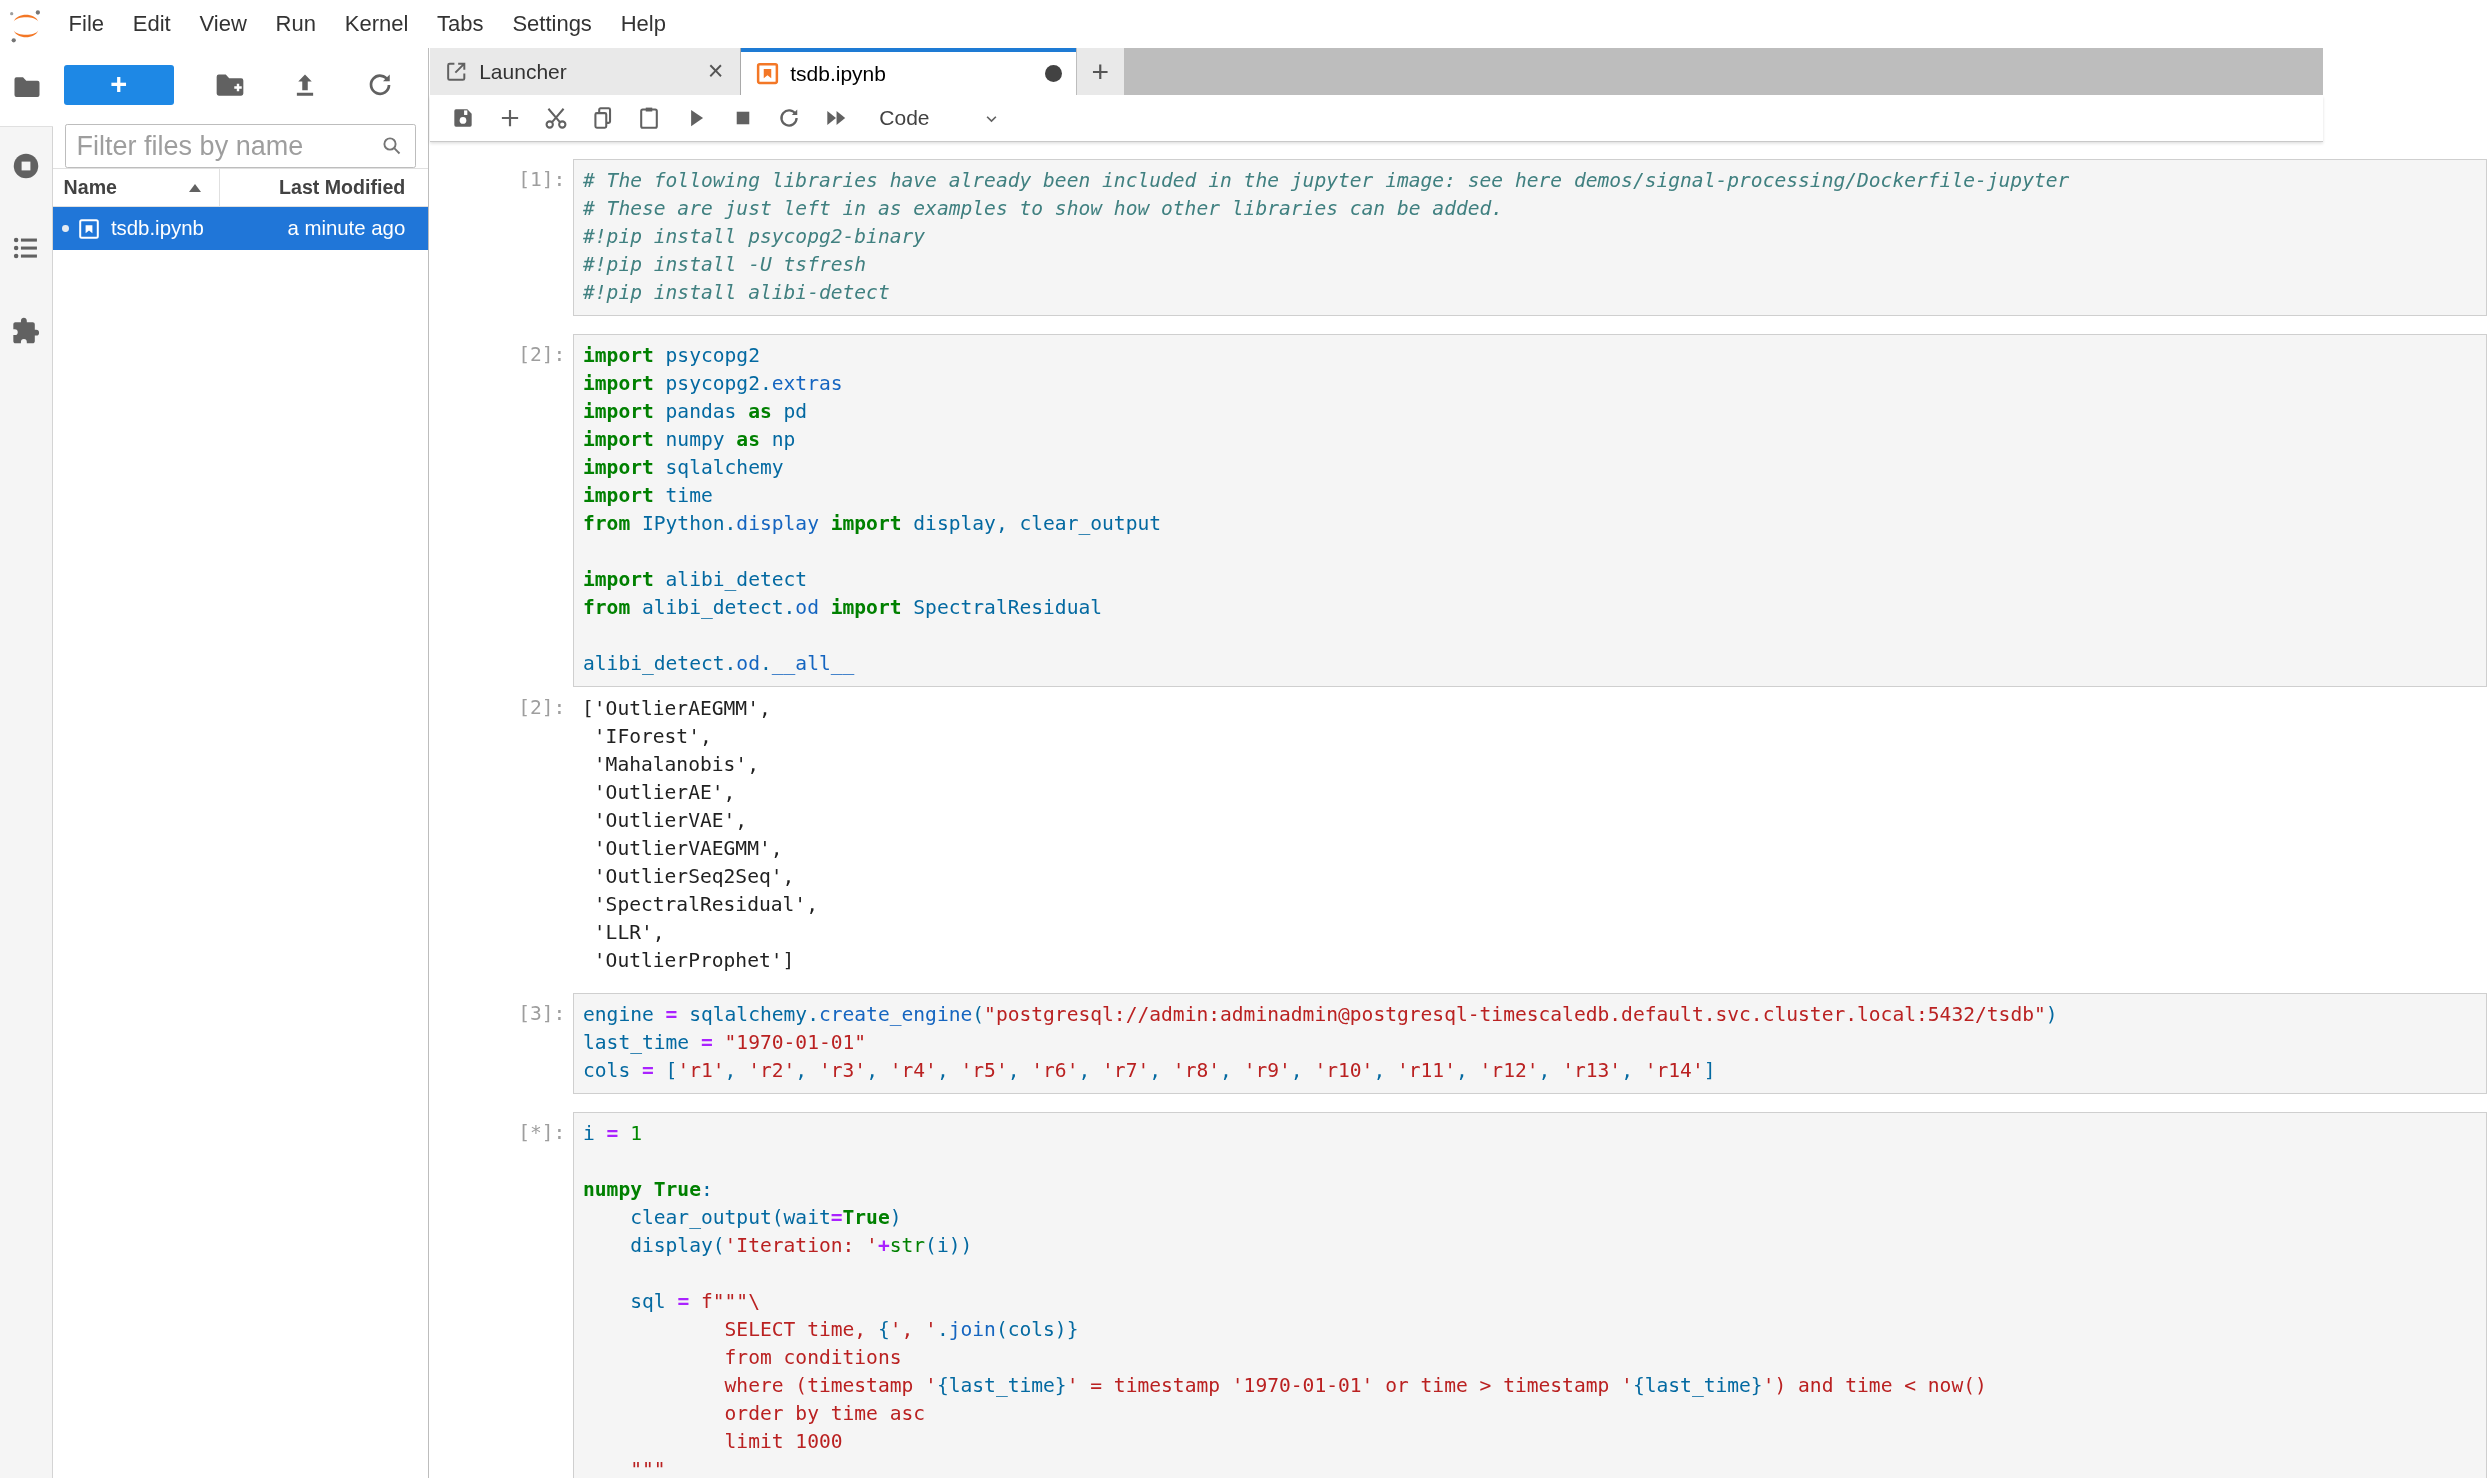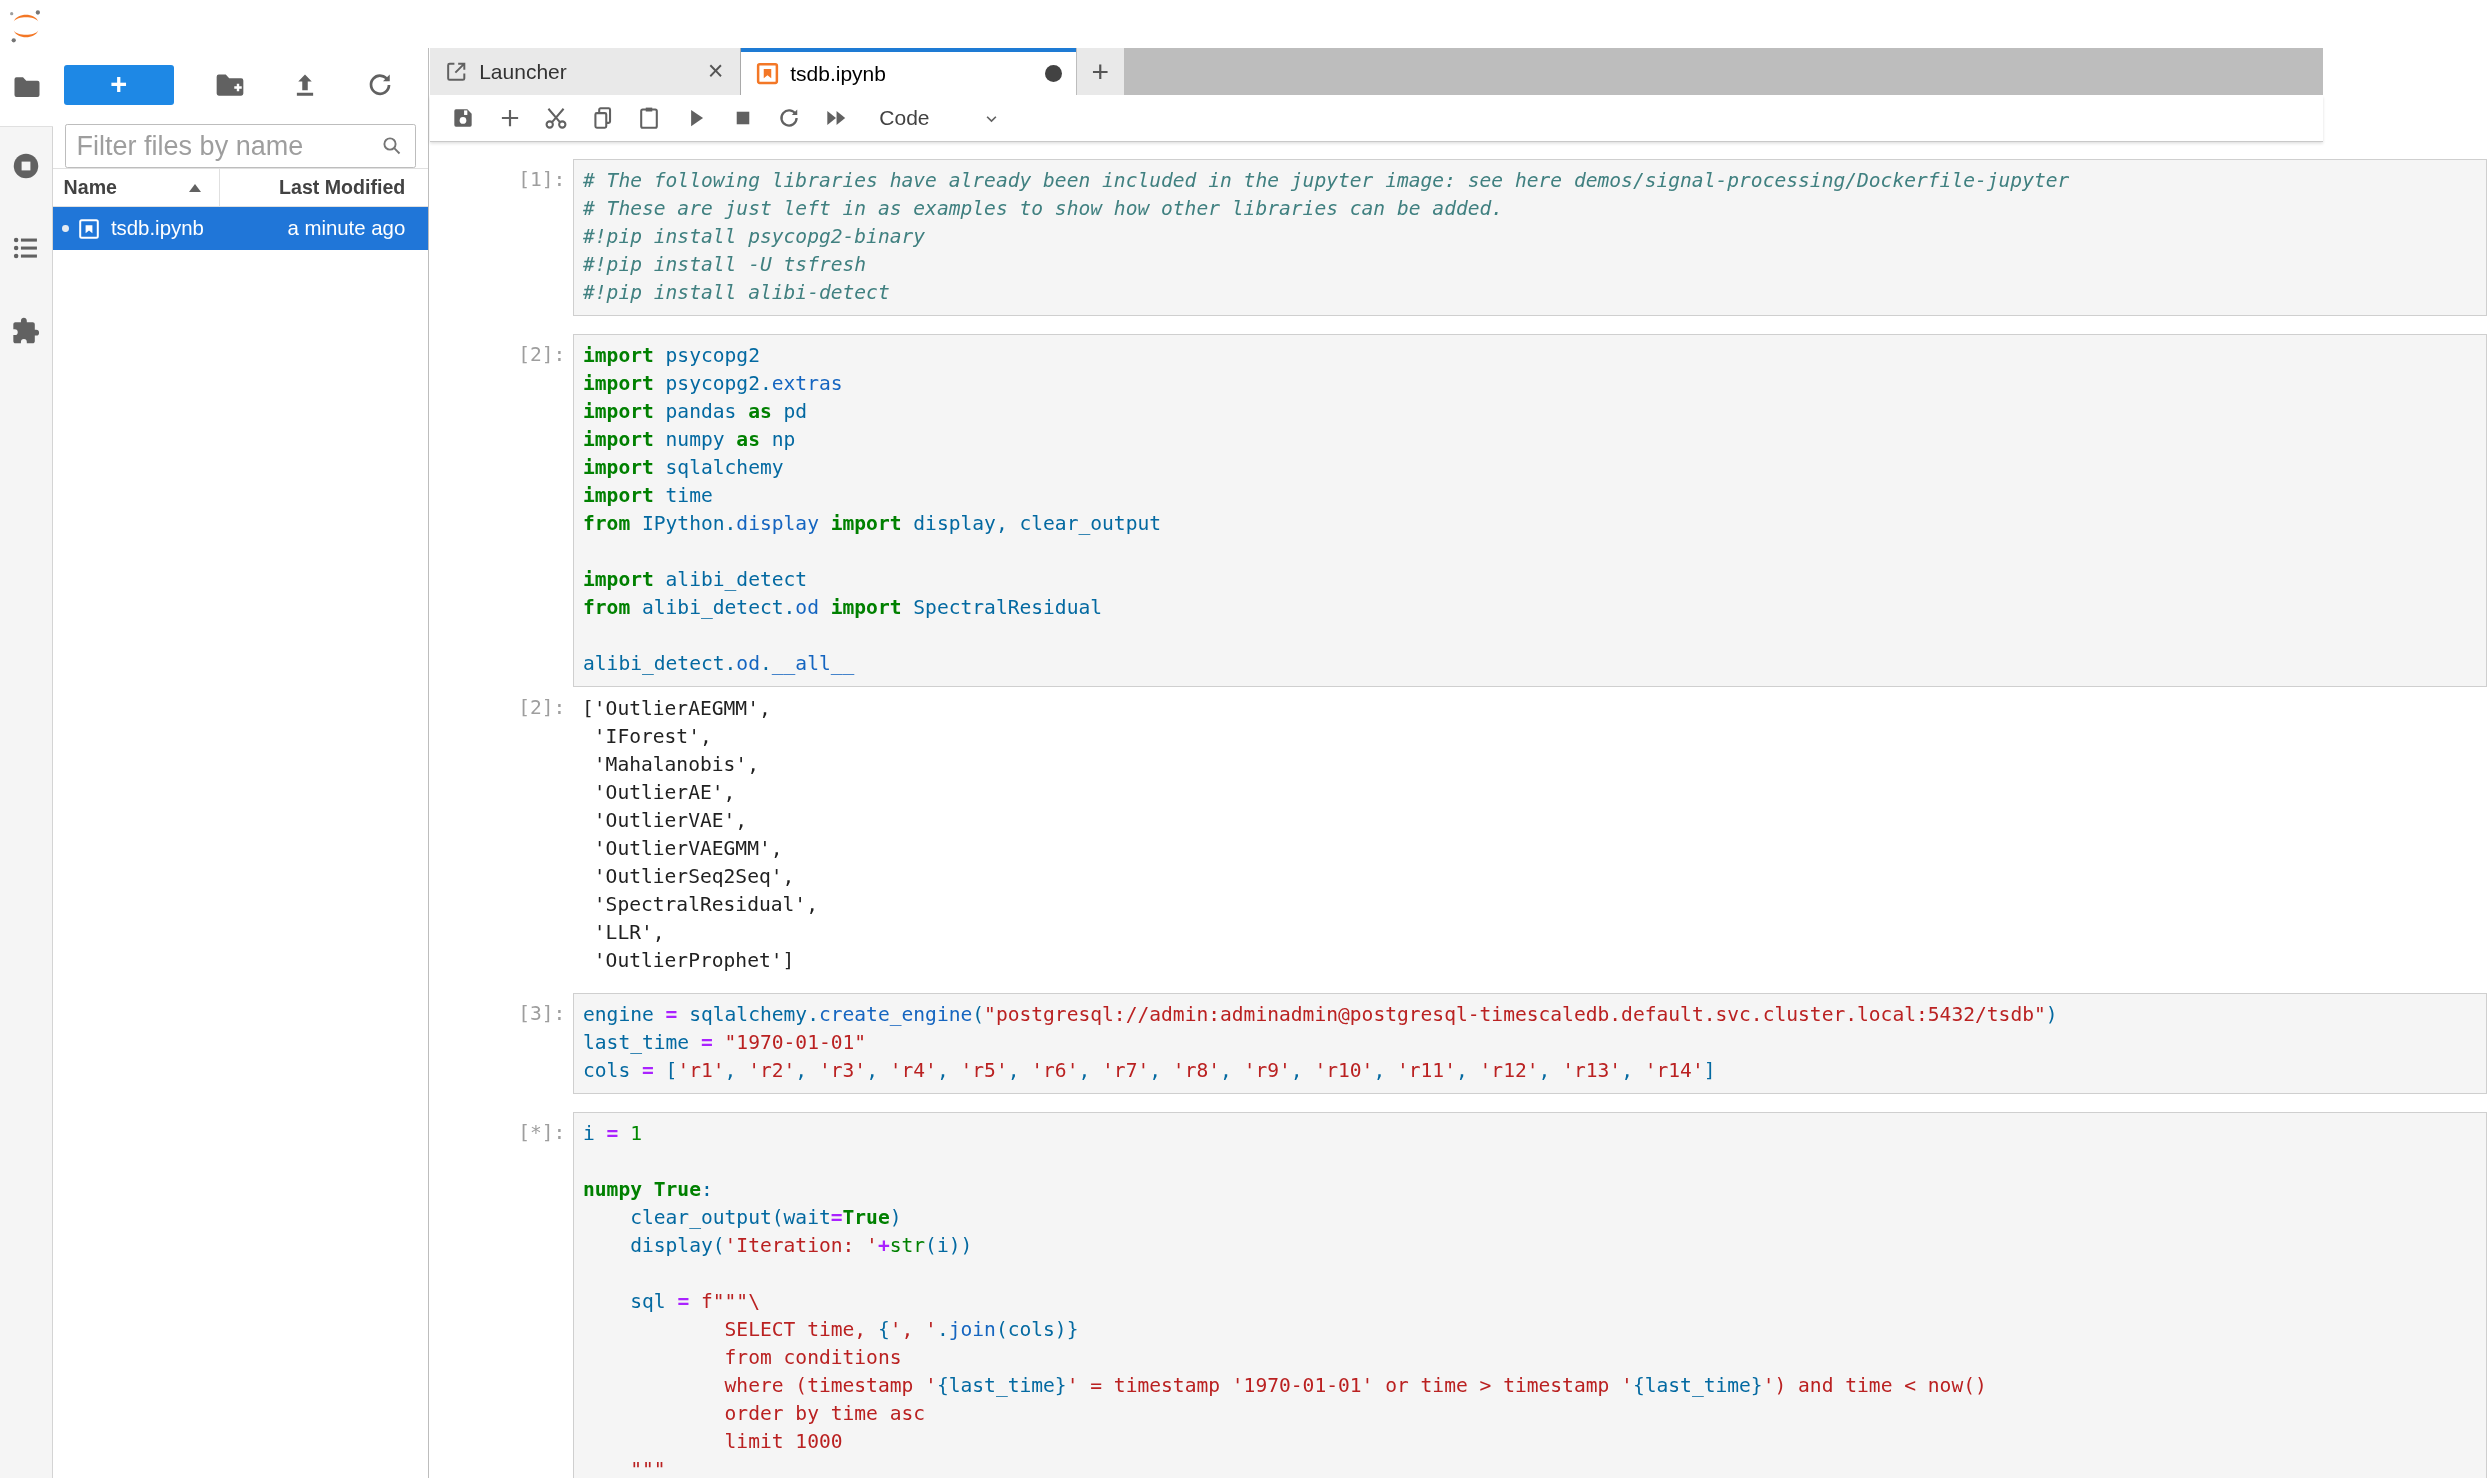--- a/index.html
+++ b/index.html
@@ -79,20 +79,30 @@
 <body>
 
 <div class="menubar">
   <svg class="logo" viewBox="0 0 44 44">
     <circle cx="36.5" cy="5.5" r="2.6" fill="#757575"></circle>
     <circle cx="7" cy="39.5" r="2.6" fill="#757575"></circle>
     <circle cx="4.5" cy="7" r="2" fill="#9e9e9e"></circle>
     <path d="M7 16.5 C11 9.5 33 9.5 37 16.5 C33 5.5 11 5.5 7 16.5 Z" fill="#f37726"></path>
     <path d="M7 27.5 C11 34.5 33 34.5 37 27.5 C33 38.5 11 38.5 7 27.5 Z" fill="#f37726"></path>
   </svg>
+  <div class="menubar-items">
+      <div class="menu-item">File</div>
+      <div class="menu-item">Edit</div>
+      <div class="menu-item">View</div>
+      <div class="menu-item">Run</div>
+      <div class="menu-item">Kernel</div>
+      <div class="menu-item">Tabs</div>
+      <div class="menu-item">Settings</div>
+      <div class="menu-item">Help</div>
+    </div>
 </div>
 
 <div class="activitybar">
   <div class="active-seg">
     <svg width="30" height="30" viewBox="0 0 24 24">
       <path d="M2 5.8A1.6 1.6 0 0 1 3.6 4.2h5.2l2.6 2.8h9A1.6 1.6 0 0 1 22 8.6v9.8a1.6 1.6 0 0 1-1.6 1.6H3.6A1.6 1.6 0 0 1 2 18.4Z" fill="#616161"></path>
     </svg>
   </div>
   <div class="ab-slot" style="top:102px;">
     <svg width="32" height="32" viewBox="0 0 24 24">

